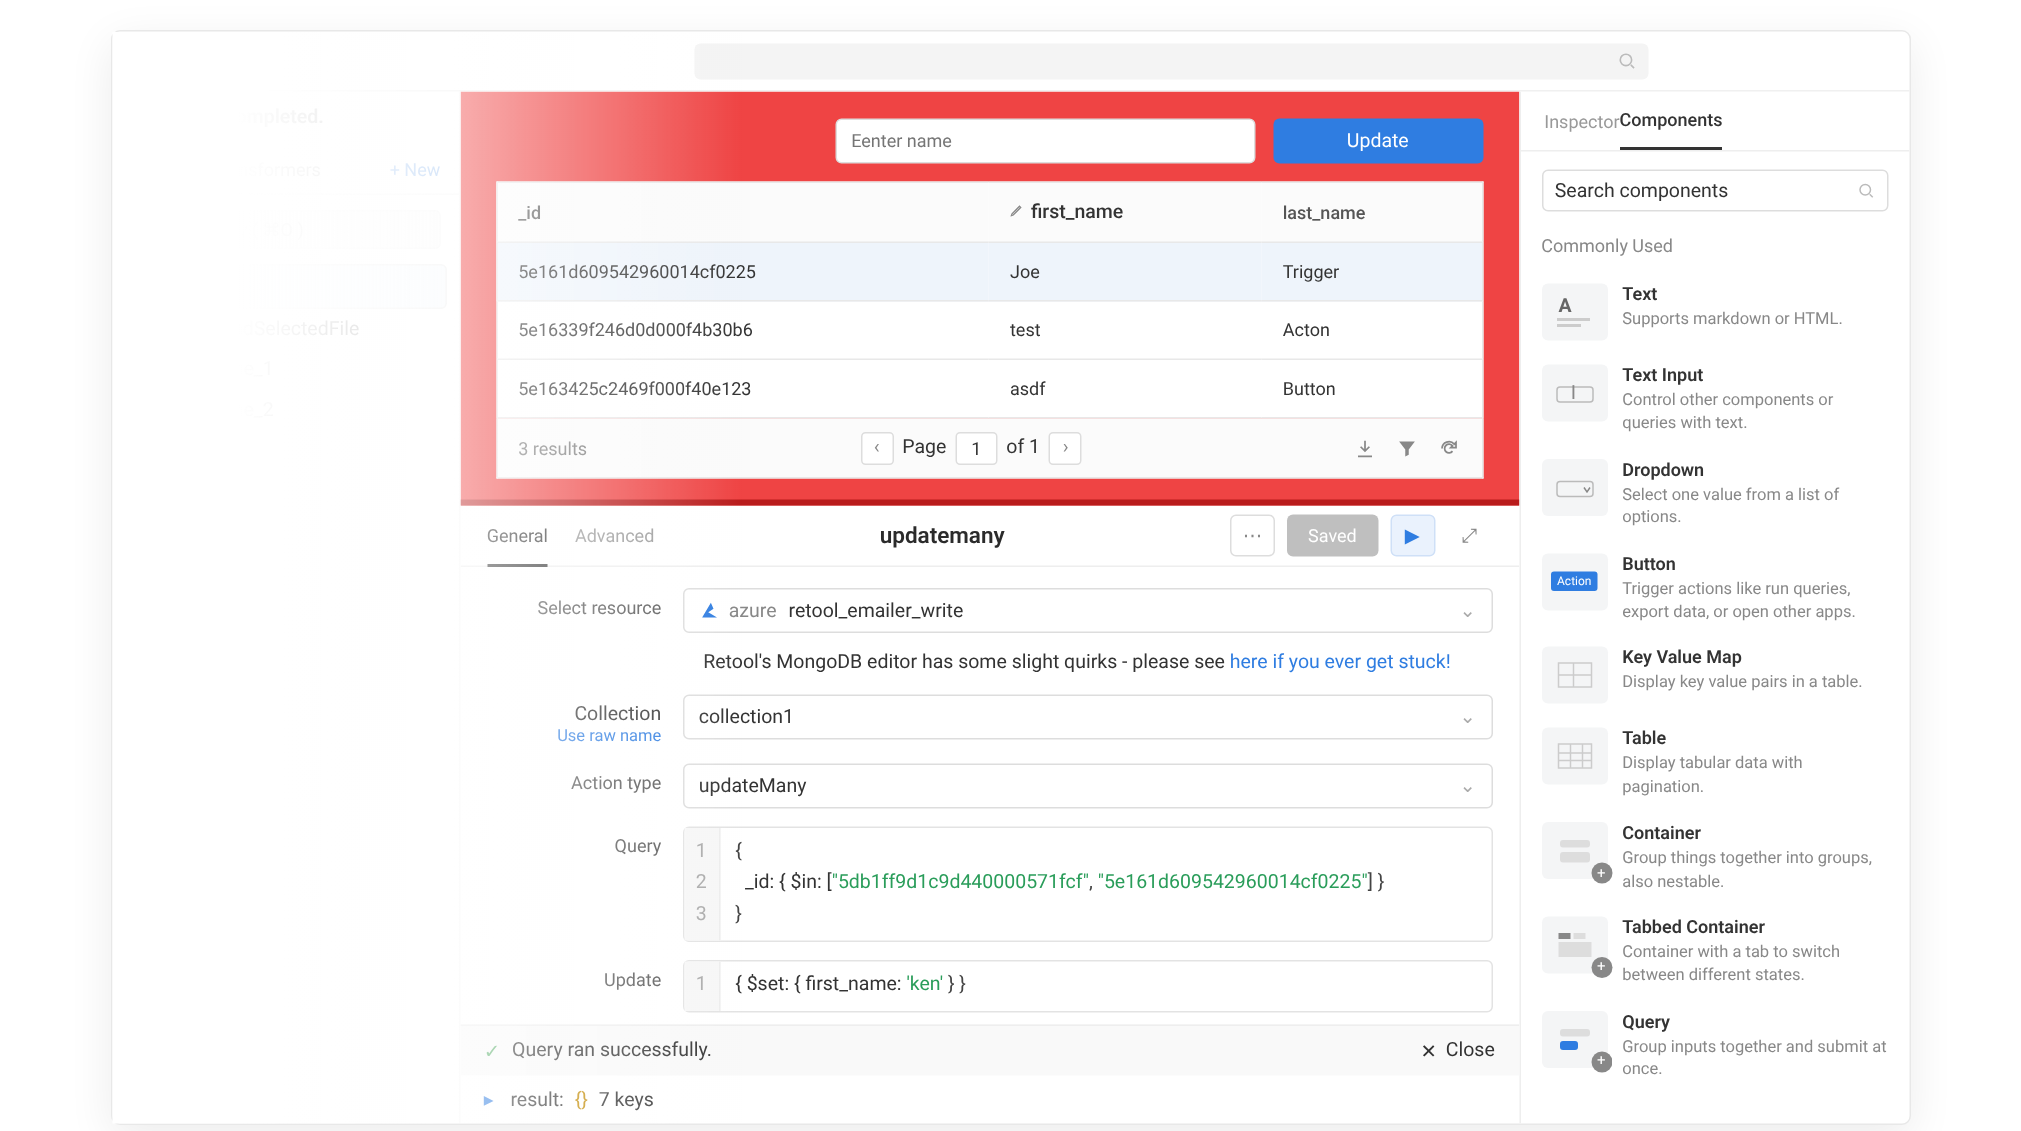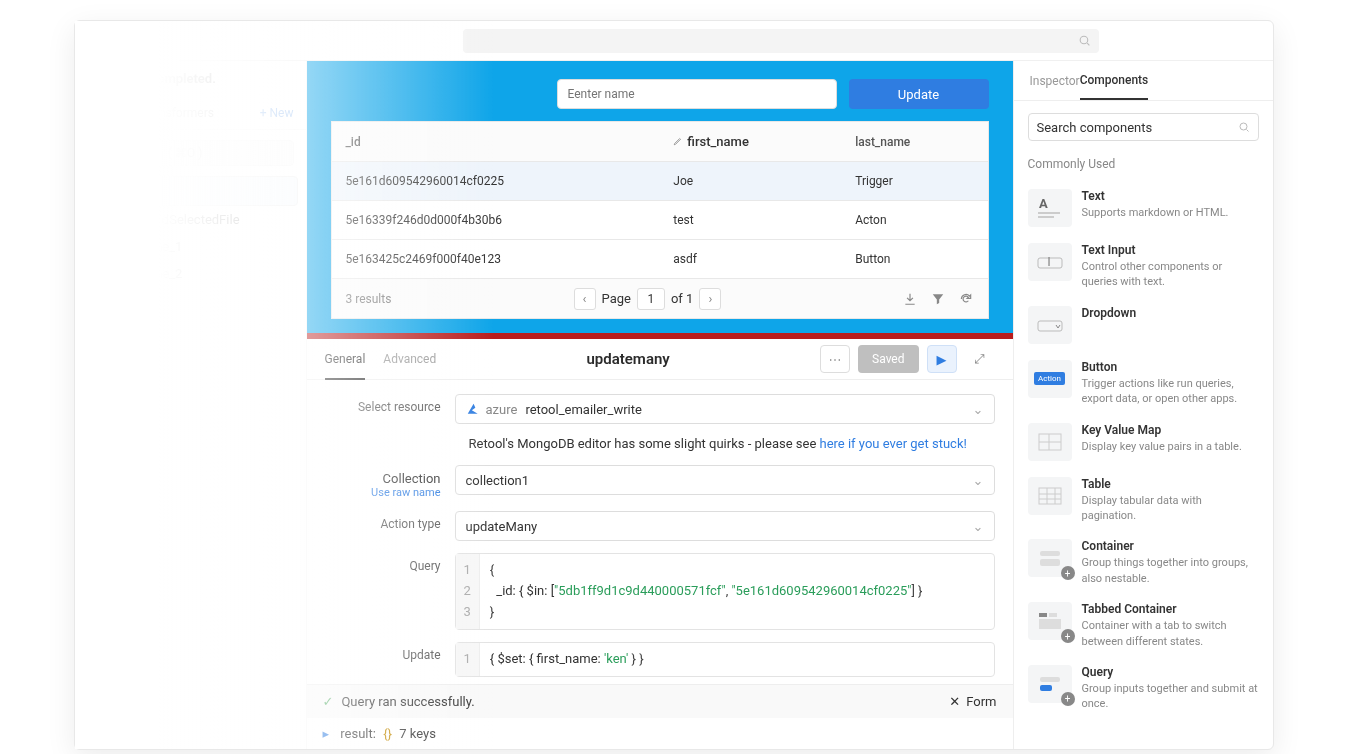--- a/index.html
+++ b/index.html
@@ -17,21 +17,21 @@
 .ltabs{display:flex;align-items:center;padding:0 12px;gap:14px;border-bottom:1px solid #f0f0f0;height:34px}
 .ltab{color:#888;font-size:12px}
 .ltab.act{color:#333;font-weight:500;border-bottom:2px solid #333;padding-bottom:8px;margin-bottom:-9px}
 .new{margin-left:auto;color:#2f7de1;font-size:12px}
 .lsearch{margin:10px 12px;height:26px;background:#f7f7f7;border:1px solid #eee;border-radius:4px;display:flex;align-items:center;padding:0 8px;color:#bbb;font-size:12px}
 .qlist{padding:0 8px}
 .qi{display:flex;align-items:center;gap:8px;padding:6px 8px;border-radius:4px;font-size:12px;color:#555}
 .qi.sel{background:#eef4fb}
 .qi svg{width:14px;height:14px}
 .center{flex:1;display:flex;flex-direction:column;overflow:hidden}
-.canvas{padding:18px 24px 0;background:#0ea5e9;border-bottom:6px solid #b91c1c}
+.canvas{padding:18px 24px 0;background:#ef4444;border-bottom:4px solid #b91c1c}
 .ctrls{display:flex;gap:12px;justify-content:flex-end;margin-bottom:12px}
 .inp{width:280px;height:30px;border:1px solid #ddd;border-radius:4px;padding:0 10px;font-size:12px;color:#666}
 .btn{width:140px;height:30px;background:#2f7de1;color:#fff;border:none;border-radius:4px;font-size:13px}
 table{width:100%;border-collapse:collapse;background:#fff;border:1px solid #e8e8e8;border-bottom:none}
 th,td{text-align:left;padding:12px 14px;border-bottom:1px solid #e8e8e8;font-size:12px}
 th{color:#555;font-weight:500;background:#fbfbfb}
 tr.hl td{background:#eef4fb}
 .tfoot{display:flex;align-items:center;height:40px;padding:0 14px;border:1px solid #e8e8e8;border-top:none;background:#fbfbfb;margin-bottom:14px}
 .tfoot .res{color:#777;font-size:12px}
 .pgr{margin:0 auto;display:flex;align-items:center;gap:6px;color:#555;font-size:12px}
@@ -272,21 +272,21 @@
             </div>
               </div>
           </div>
         </div>
 
         <div class="succ">
           <span class="chk">✓</span>
           <span>Query ran successfully.</span>
           <div class="close">
               <span>✕</span>
-              <span>Form</span>
+              <span>Close</span>
             </div>
         </div>
         <div class="rout">
           <span class="tri">▸</span> <span>result:</span> <span class="br">{}</span> <span>7 keys</span>
         </div>
       </div>
     </div>
 
     <div class="right">
       <div class="rtabs">
@@ -329,20 +329,21 @@
           </div>
         <div class="ci">
             <div class="cico">
               <svg width="30" height="24" viewBox="0 0 30 24">
                 <rect x="3" y="8" width="24" height="10" rx="2" fill="none" stroke="#bbb"></rect>
                 <path d="M21 12l2 3 2-3" stroke="#888" fill="none"></path>
               </svg>
             </div>
             <div class="ctext">
               <div class="ct">Dropdown</div>
+              <div class="cd">Select one value from a list of options.</div>
             </div>
           </div>
         <div class="ci">
             <div class="cico btn-bg">
               <span class="pill">Action</span>
             </div>
             <div class="ctext">
               <div class="ct">Button</div>
               <div class="cd">Trigger actions like run queries, export data, or open other apps.</div>
             </div>

